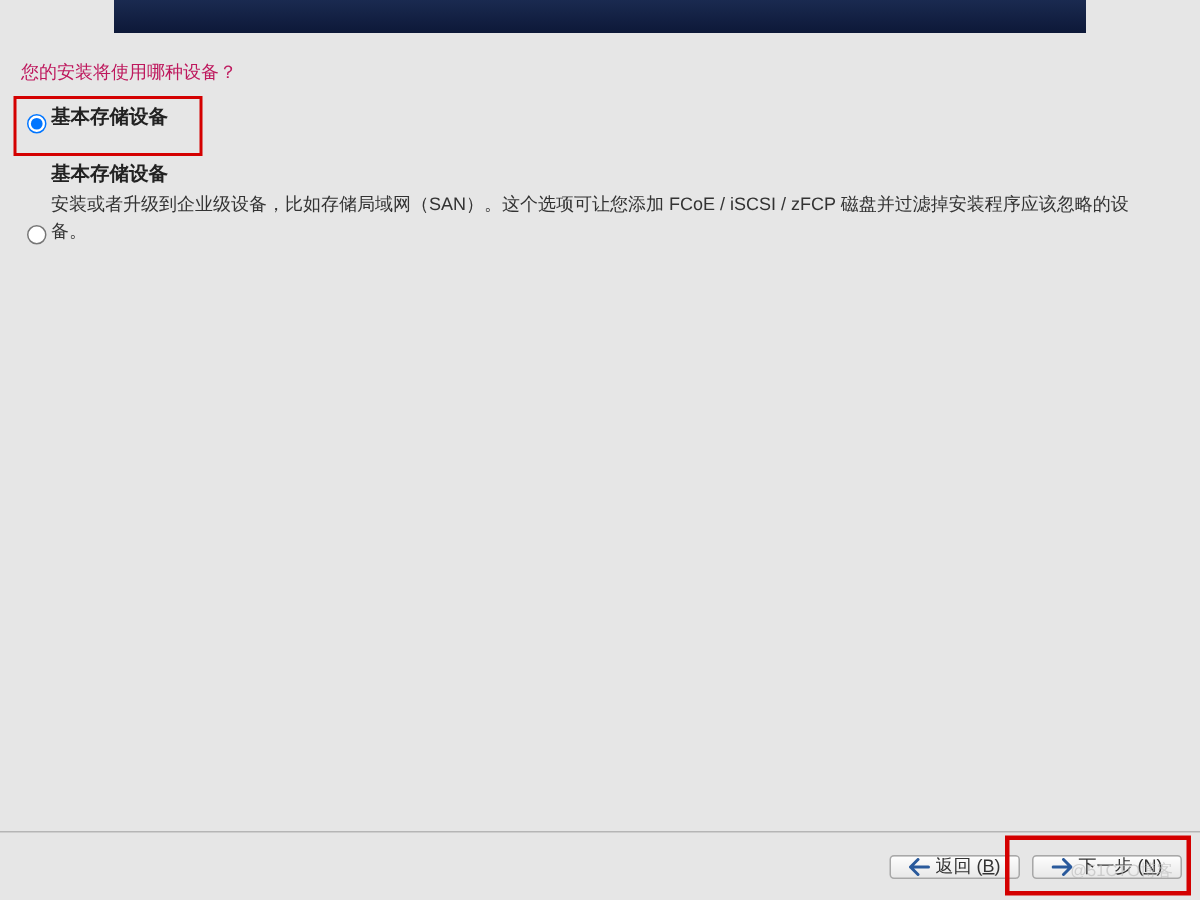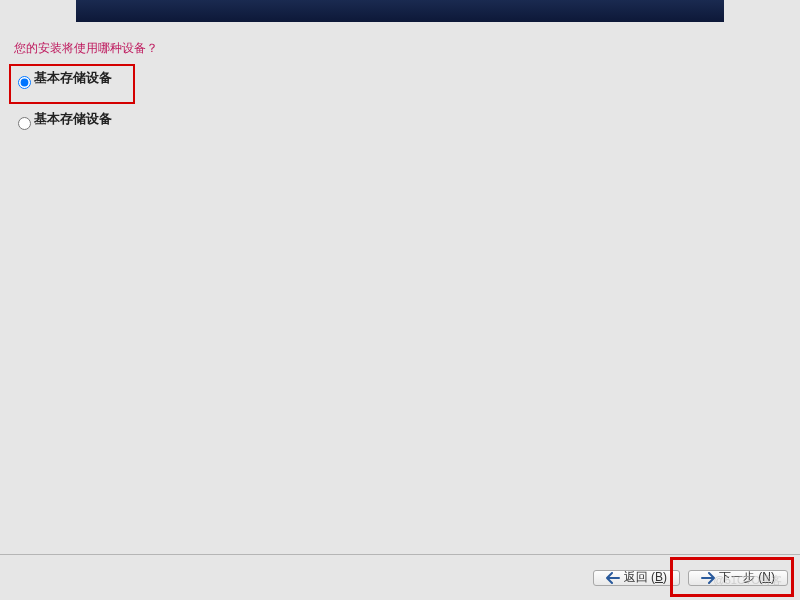--- a/index.html
+++ b/index.html
@@ -140,20 +140,21 @@
       <div class="option-title">基本存储设备</div>
     </div>
   </div>
 
   <div class="option-row">
     <div class="radio-cell">
       <input type="radio" name="storage" style="">
     </div>
     <div class="option-body">
       <div class="option-title">基本存储设备</div>
+      <div class="option-desc">安装或者升级到企业级设备，比如存储局域网（SAN）。这个选项可让您添加 FCoE / iSCSI / zFCP 磁盘并过滤掉安装程序应该忽略的设备。</div>
     </div>
   </div>
 </div>
 
 <div class="highlight-box-1"></div>
 
 <div class="footer">
   <button class="btn">
     <span class="arrow-left">
       <svg width="14" height="12" viewBox="0 0 14 12">

